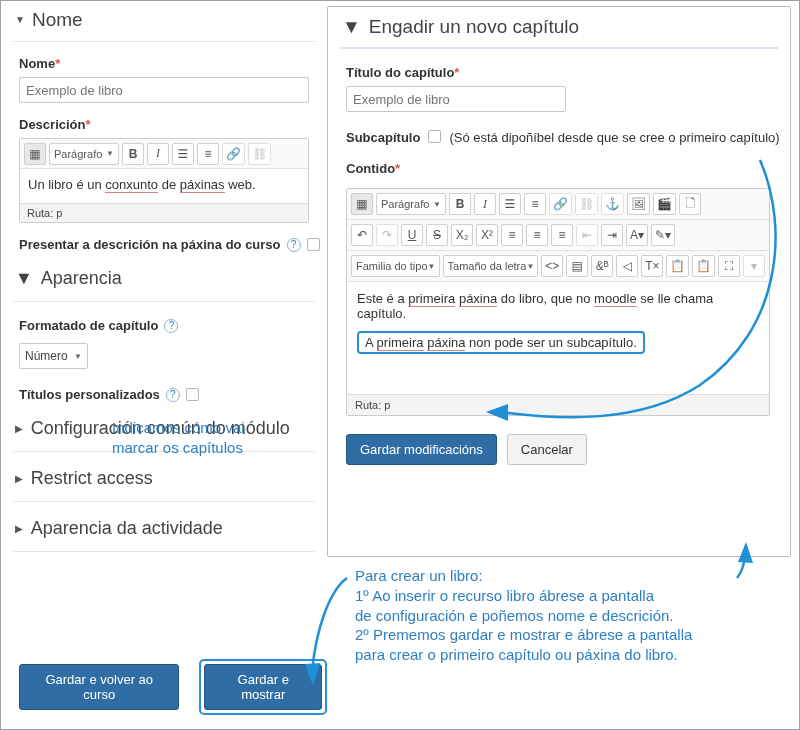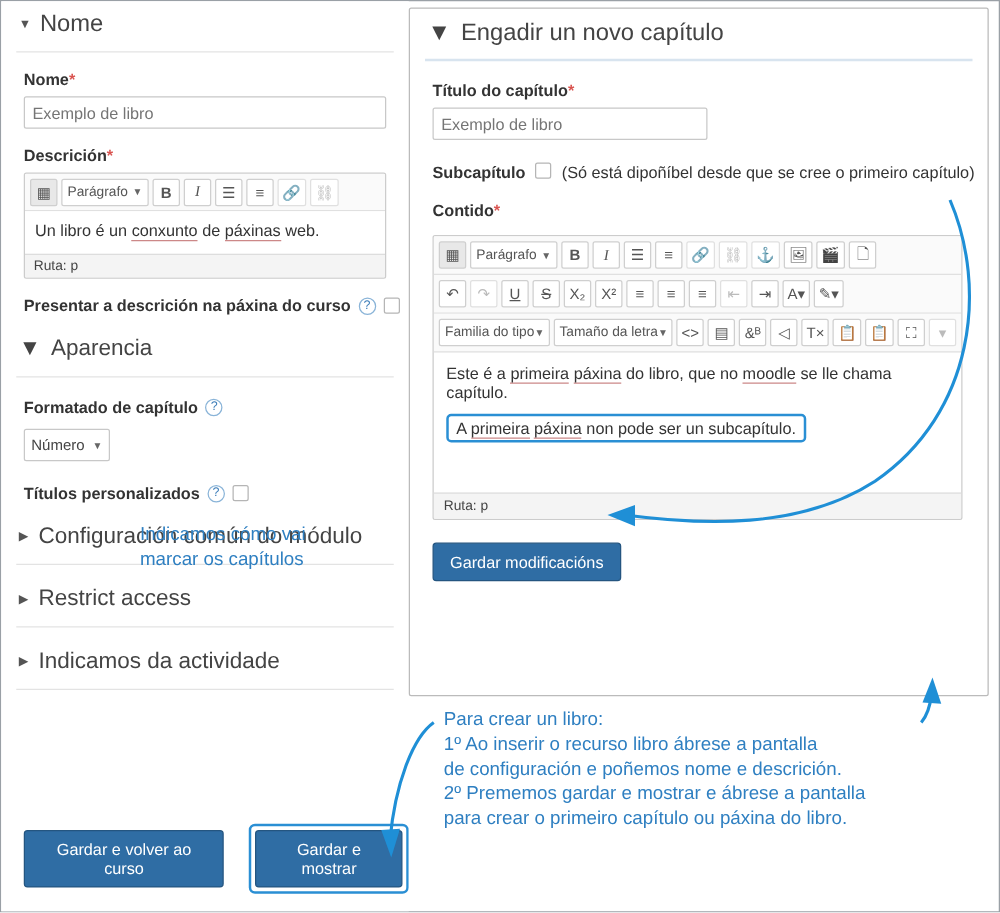--- a/index.html
+++ b/index.html
@@ -240,21 +240,21 @@
   <div class="hr"></div>
 
   <div class="collapsed-sec">
     <span class="tri-r">▶</span>
     <span>Restrict access</span>
   </div>
   <div class="hr"></div>
 
   <div class="collapsed-sec">
     <span class="tri-r">▶</span>
-    <span>Indicamos da actividade</span>
+    <span>Aparencia da actividade</span>
   </div>
   <div class="hr"></div>
 
   <div class="btn-row">
     <button class="btn">Gardar e volver ao curso</button>
     <span class="focus-ring">
       <button class="btn">Gardar e mostrar</button>
     </span>
   </div>
 </div>
@@ -337,20 +337,21 @@
       <p>Este é a <span class="u">primeira</span> <span class="u">páxina</span> do libro, que no <span class="u">moodle</span> se lle chama capítulo.</p>
       <p>
         <span class="boxed-line">A <span class="u">primeira</span> <span class="u">páxina</span> non pode ser un subcapítulo.</span>
       </p>
     </div>
     <div class="r-status">Ruta: p</div>
   </div>
 
   <div class="r-btns">
     <button class="btn">Gardar modificacións</button>
+    <button class="btn btn-secondary">Cancelar</button>
   </div>
 </div>
 
 <div class="anno" style="left:112px; top:418px;">
   <div>Indicamos cómo vai</div>
   <div>marcar os capítulos</div>
 </div>
 
 <div class="anno" style="left:355px; top:566px;">
   <div>Para crear un libro:</div>

